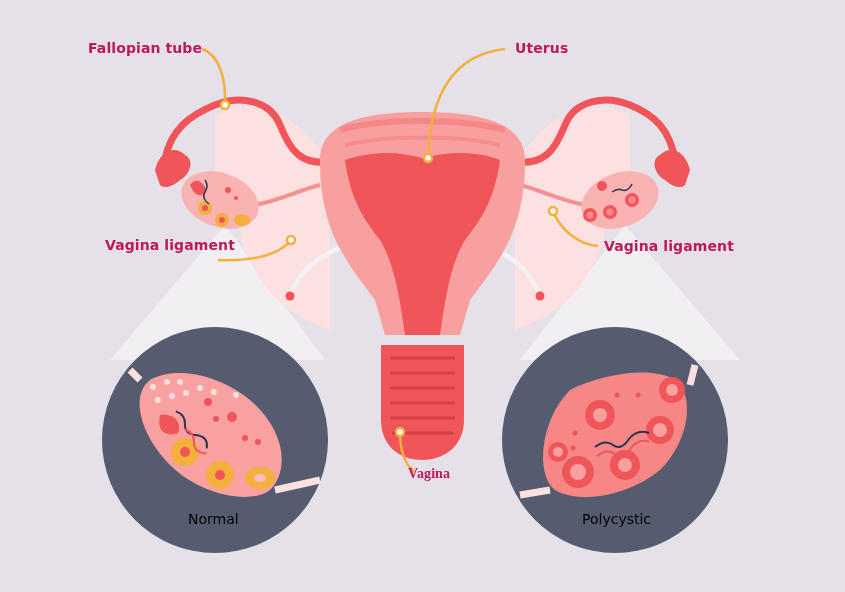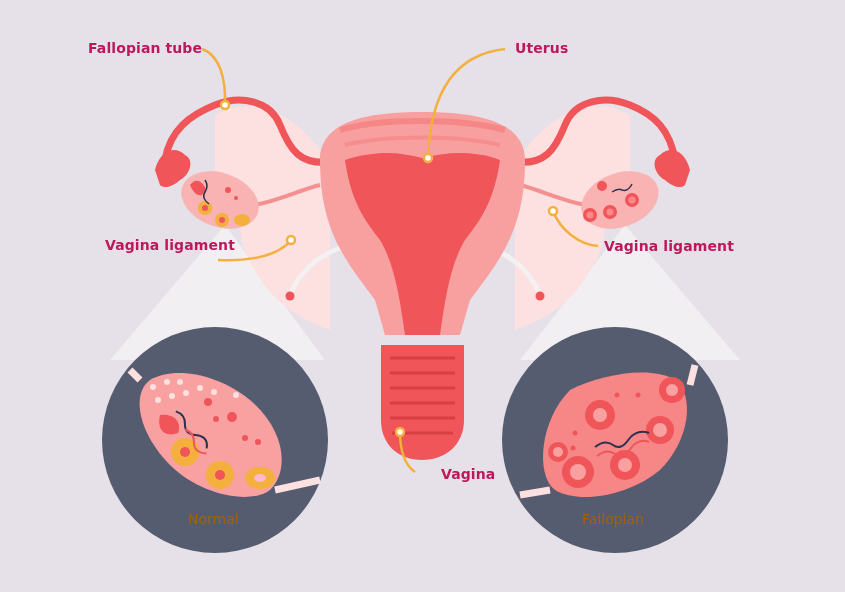--- a/index.html
+++ b/index.html
@@ -1,19 +1,19 @@
 <!DOCTYPE html>
 <html><head>
 <meta charset="utf-8">
 <style>
   html,body{margin:0;padding:0;}
   body{width:845px;height:592px;background:#e6e0e8;overflow:hidden;position:relative;font-family:"DejaVu Sans","Liberation Sans",sans-serif;}
   svg{position:absolute;left:0;top:0;}
   .label{position:absolute;font-size:14px;font-weight:bold;color:#be185d;white-space:nowrap;letter-spacing:0.1px;}
-  .clabel{position:absolute;font-size:14px;color:#a16207;white-space:nowrap;}
+  .clabel{position:absolute;font-size:14px;color:#000000;white-space:nowrap;}
 </style>
 </head>
 <body>
 
 <svg width="845" height="592" viewBox="0 0 845 592">
 
   <polygon points="225,225 325,360 110,360" fill="#f1eff1"></polygon>
   <polygon points="625,225 740,360 520,360" fill="#f1eff1"></polygon>
 
   <path d="M250,120 C290,110 320,140 330,180 L330,330 C300,320 270,300 255,270 C240,250 235,220 245,190 Z" fill="#fde0e0"></path>
@@ -149,15 +149,15 @@
     </g>
     <path d="M595,447 q10,-8 18,-2 q8,6 16,-6 q8,-10 20,-6" stroke="#2c3350" stroke-width="2" fill="none"></path>
     <path d="M597,456 q10,-8 18,-2 q8,6 16,-6 q8,-10 18,-6" stroke="#f0555a" stroke-width="2" fill="none"></path>
   </g>
 </svg>
 
 <div class="label" style="left:88px;top:40px;">Fallopian tube</div>
 <div class="label" style="left:515px;top:40px;text-align:right;">Uterus</div>
 <div class="label" style="left:105px;top:237px;">Vagina ligament</div>
 <div class="label" style="left:604px;top:238px;">Vagina ligament</div>
-<div class="label" style="left:441px;top:466px;">Vagina</div>
+<div class="label" style="left:408px;top:466px;font-family:Liberation Serif, serif;">Vagina</div>
 <div class="clabel" style="left:188px;top:511px;">Normal</div>
-<div class="clabel" style="left:582px;top:511px;">Fallopian</div>
+<div class="clabel" style="left:582px;top:511px;">Polycystic</div>
 
 </body></html>

